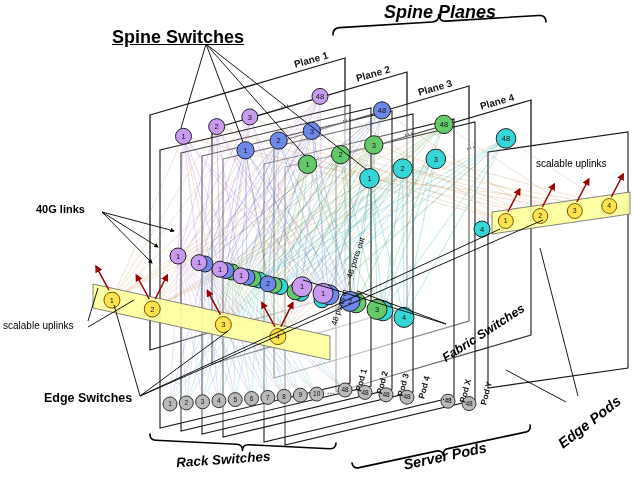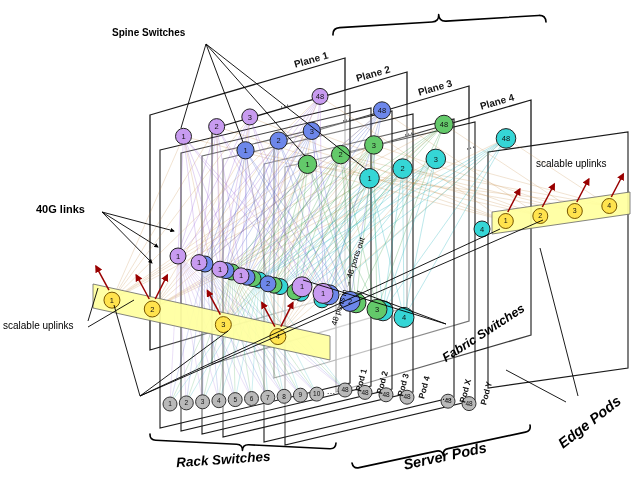--- a/index.html
+++ b/index.html
@@ -429,22 +429,24 @@
         <line x1="140" y1="396" x2="543" y2="220" stroke="#000" stroke-width="0.9"></line>
         <line x1="446" y1="324" x2="357" y2="291" stroke="#000" stroke-width="0.9"></line>
         <line x1="446" y1="324" x2="303" y2="280" stroke="#000" stroke-width="0.9"></line>
         <line x1="566" y1="402" x2="506" y2="370" stroke="#000" stroke-width="0.9"></line>
         <line x1="578" y1="396" x2="540" y2="248" stroke="#000" stroke-width="0.9"></line>
         <line x1="88" y1="321" x2="98" y2="288" stroke="#000" stroke-width="0.9"></line>
         <line x1="88" y1="327" x2="134" y2="300" stroke="#000" stroke-width="0.9"></line>
       </g>
     </svg>
 
-  <div class="lbl b" style="left:112px;top:27px;font-size:10px;">Spine Switches</div>
+  <div class="lbl bi ctr" style="left:355px;top:2px;width:170px;font-size:18px;">Spine Planes</div>
+  <div class="lbl b" style="left:112px;top:27px;font-size:18px;text-decoration:underline;">Spine Switches</div>
   <div class="lbl b" style="left:36px;top:203px;font-size:11px;">40G links</div>
   <div class="lbl" style="left:3px;top:320px;font-size:10px;">scalable uplinks</div>
   <div class="lbl" style="left:536px;top:158px;font-size:10px;">scalable uplinks</div>
+  <div class="lbl b" style="left:44px;top:391px;font-size:12.5px;">Edge Switches</div>
   <div class="lbl bi" style="left:176px;top:452px;font-size:13.5px;transform:rotate(-4deg);">Rack Switches</div>
   <div class="lbl bi ctr" style="left:385px;top:448px;width:120px;font-size:14.5px;transform:rotate(-12deg);">Server Pods</div>
   <div class="lbl bi" style="left:552px;top:414px;font-size:14.5px;transform:rotate(-38deg);">Edge Pods</div>
   <div class="lbl bi" style="left:436px;top:326px;font-size:12.5px;transform:rotate(-33deg);">Fabric Switches</div>
   <div class="lbl ctr" style="left:292px;top:277px;width:112px;font-size:8px;transform:rotate(-72deg);">48 ports in → 48 ports out</div>
 </div>
 
 </body></html>

